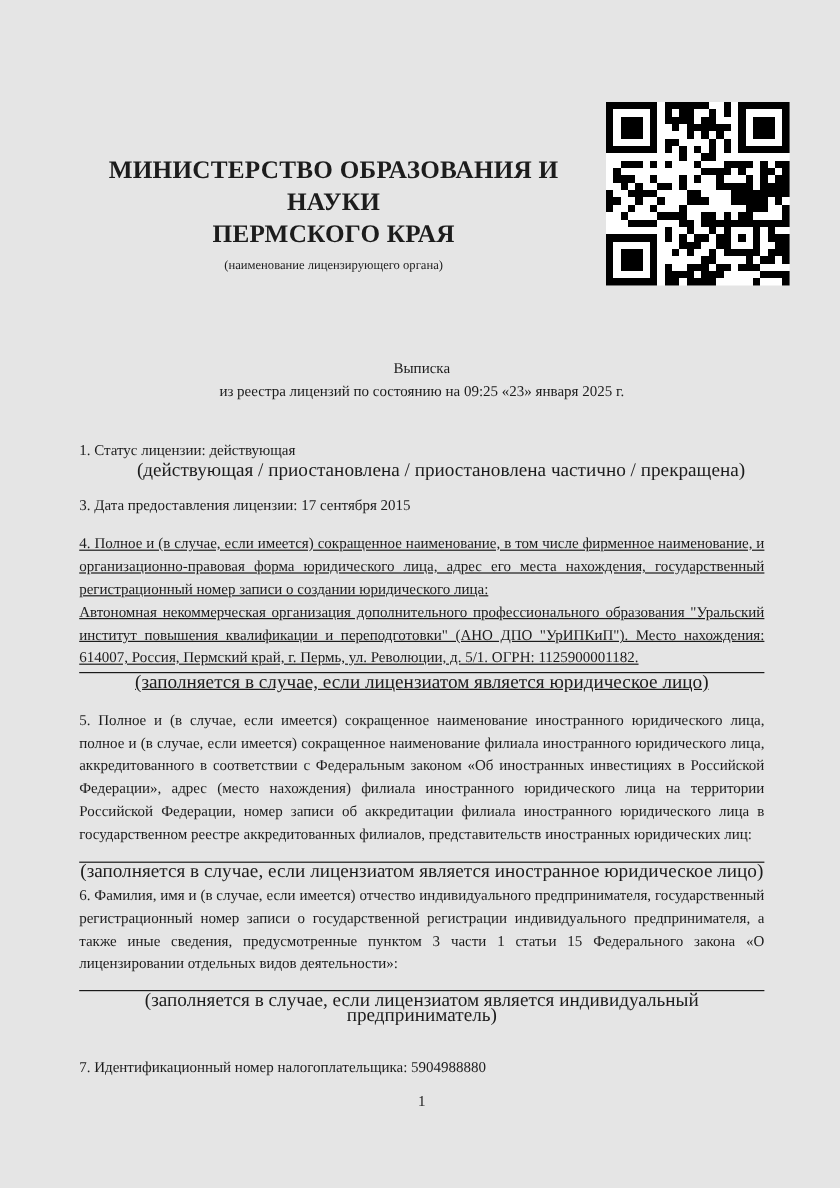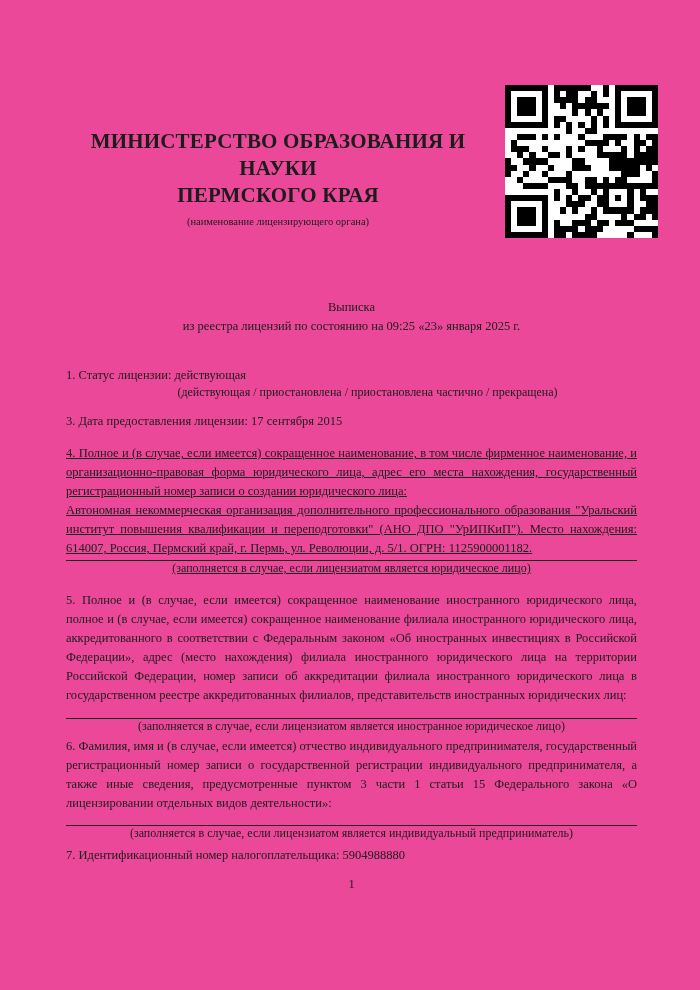--- a/index.html
+++ b/index.html
@@ -1,19 +1,19 @@
 <!DOCTYPE html>
 <html lang="ru"><head>
 <meta charset="utf-8">
 <style>
   html,body { margin:0; padding:0; background:#ffffff; }
   .page {
     position:relative;
     width:700px; height:990px;
-    background:#ec4899;
+    background:#e5e5e5;
     color:#1c1c1c;
     font-family:"Liberation Serif", serif;
     overflow:hidden;
   }
   .qr {
     position:absolute; left:505px; top:85px;
     width:153px; height:153px;
   }
   .ministry {
     position:absolute; left:66px; top:128px; width:424px;
@@ -24,36 +24,36 @@
     letter-spacing:0.2px;
   }
   .ministry-caption { font-size:10.5px; line-height:13px; margin-top:6px; }
 
   .content {
     position:absolute; left:66px; top:298px; width:571px;
     font-size:12.5px; line-height:19px;
   }
   .doc-title { text-align:center; }
   .caption {
-    font-size:12px; line-height:13px; text-align:center; margin-top:1px;
+    font-size:16px; line-height:13px; text-align:center; margin-top:1px;
   }
   .caption-shift { margin-left:32px; }
   .rule { border-top:1.5px solid #1a1a1a; height:0; }
   .just { text-align:justify; }
 
   .f-status   { margin-top:30px; }
   .f-regnum   { margin-top:26px; }
   .f-date     { margin-top:13px; }
   .f-legal    { margin-top:13px;text-decoration:underline; }
   .f-legal .rule { margin-top:2px; }
   .f-foreign  { margin-top:16px; }
   .f-foreign .rule { margin-top:13px; }
   .f-entrep   { margin-top:4px; }
   .f-entrep .rule { margin-top:12px; }
-  .f-inn      { margin-top:6px; }
+  .f-inn      { margin-top:27px; }
   .page-number { text-align:center; margin-top:10px; }
 </style>
 </head>
 <body>
 
 <div class="page">
 
   <div class="ministry">
     <div class="ministry-line">МИНИСТЕРСТВО ОБРАЗОВАНИЯ И НАУКИ</div>
     <div class="ministry-line">ПЕРМСКОГО КРАЯ</div>

